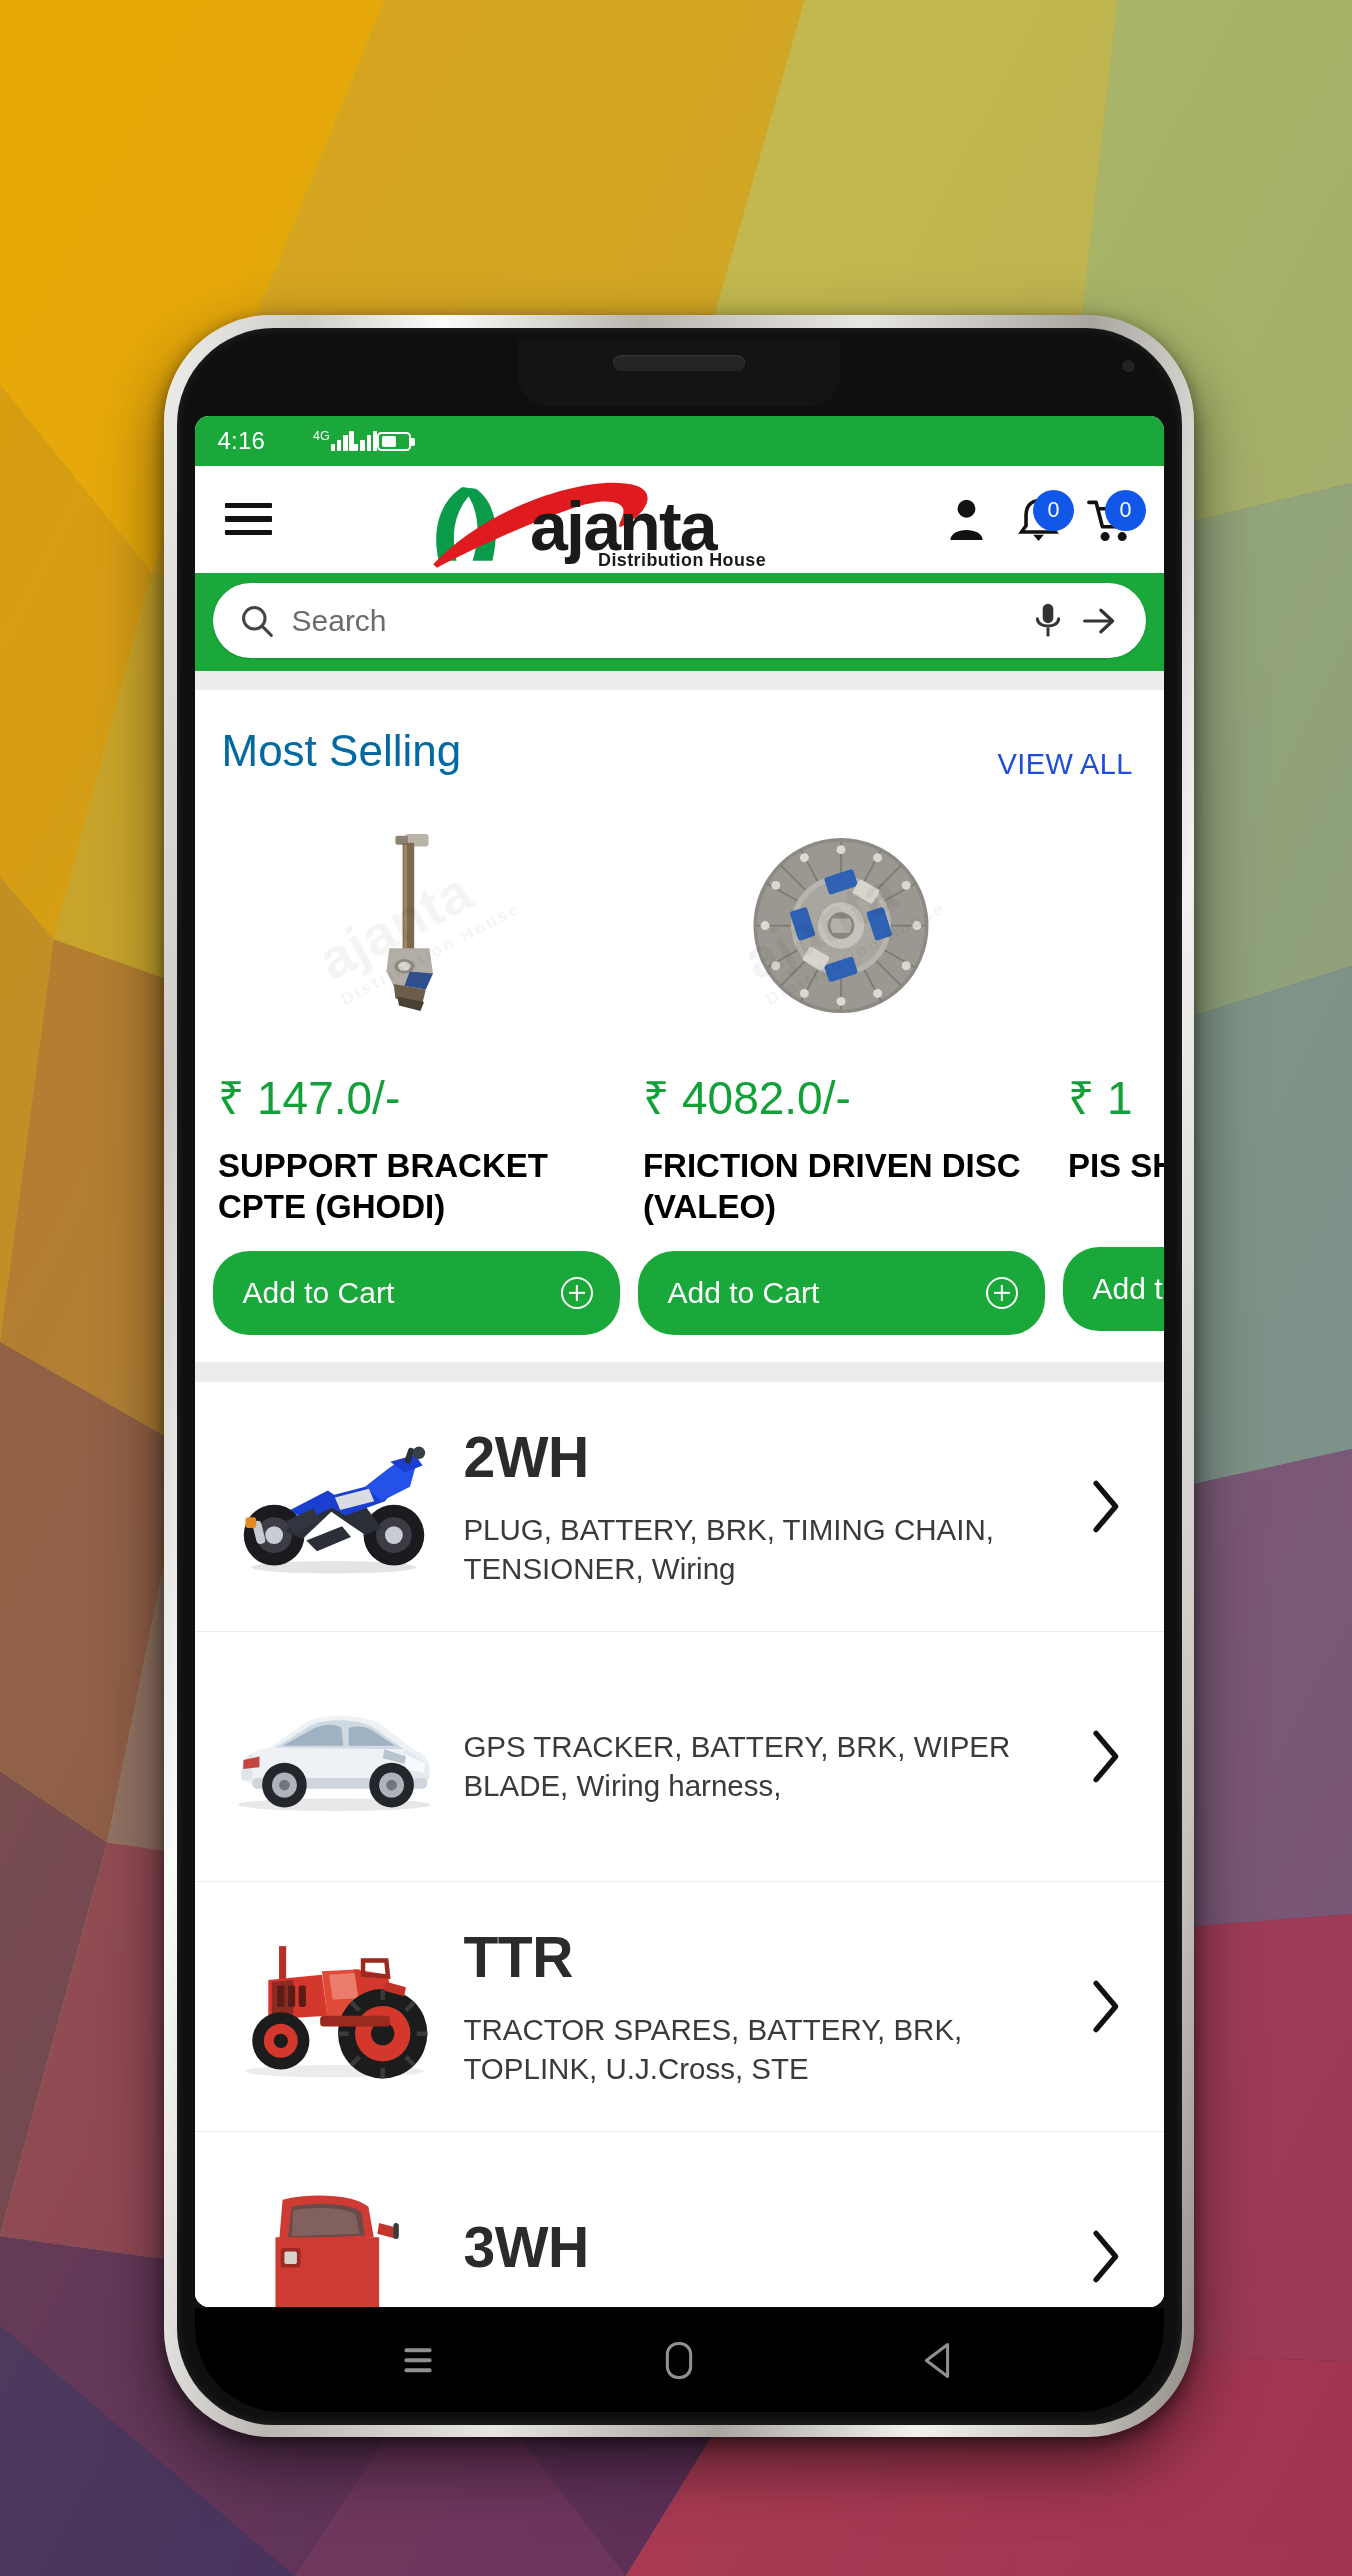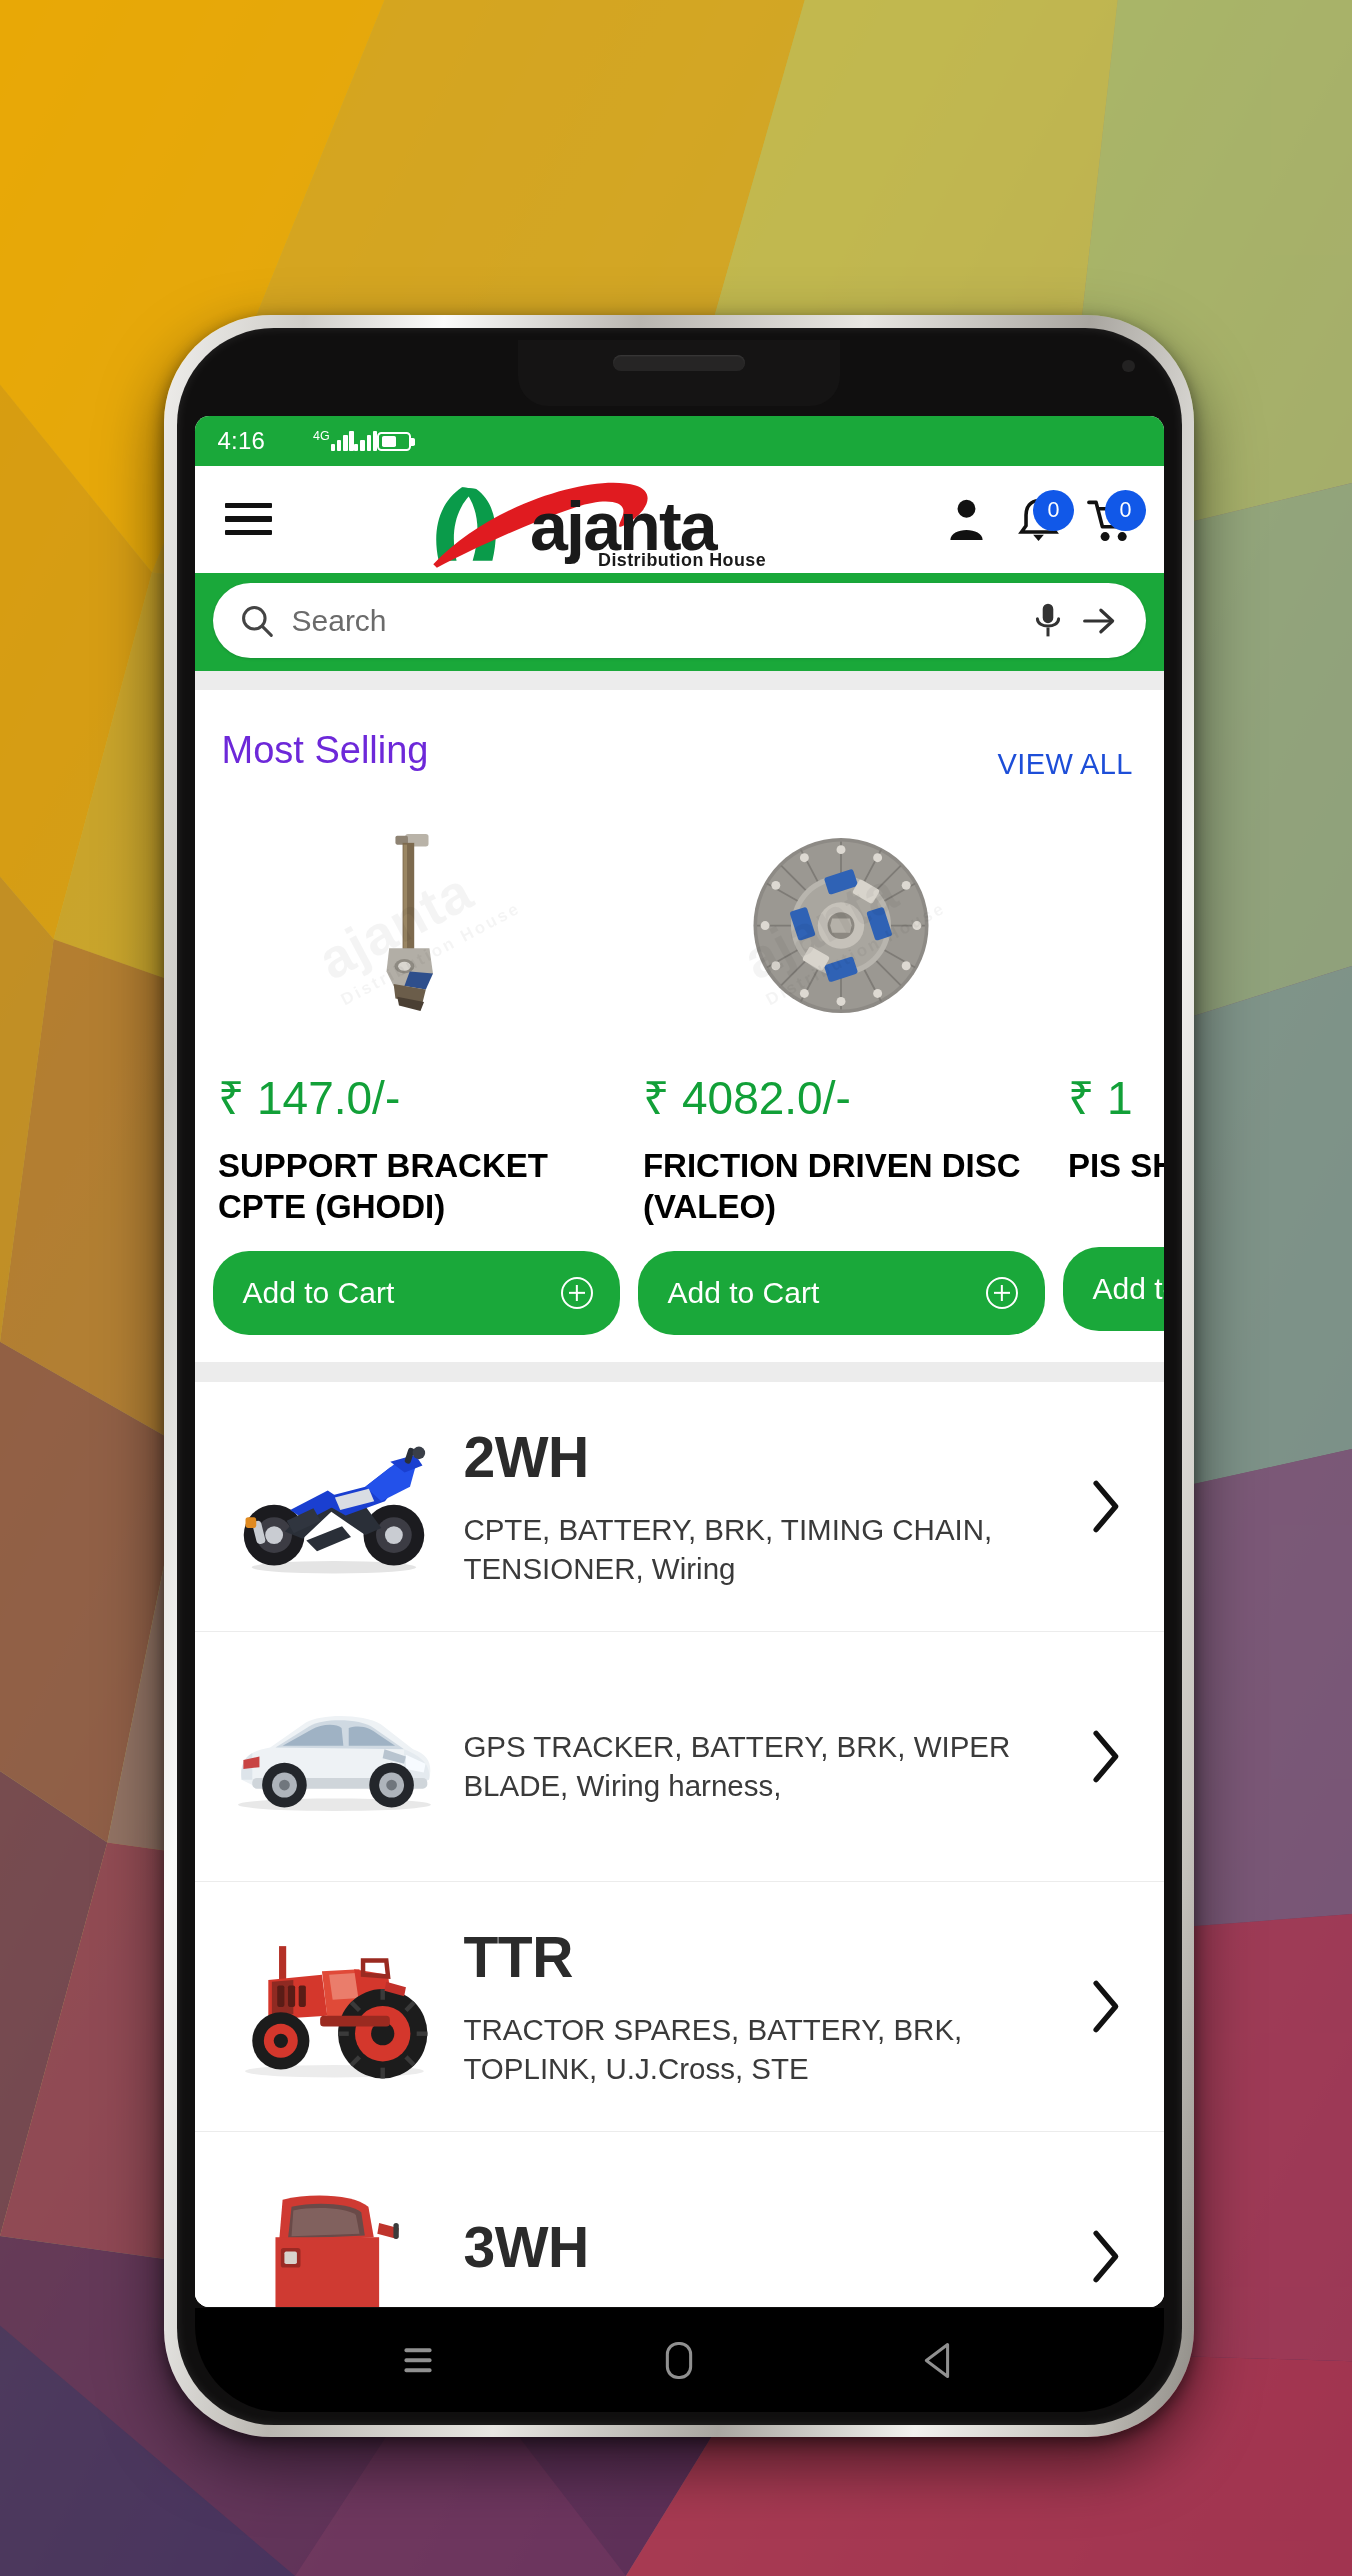--- a/index.html
+++ b/index.html
@@ -115,21 +115,21 @@
   .search-input::placeholder{ color:#6b6b6b; }
 
   
   .scroll{ background:#ececec; height:calc(100% - 50px - 107px - 98px); overflow:hidden; }
 
   .card{ background:#fff; }
   .section-head{
     display:flex; align-items:center; justify-content:space-between;
     padding:30px 27px 9px;
   }
-  .section-title{ font-size:38px; color:#6d28d9; }
+  .section-title{ font-size:44px; color:#0369a1; }
   .view-all{ font-size:29px; color:#1d4ed8; letter-spacing:0.4px; padding-right:3.6px;margin-top:28px; }
 
   .prod-rail{ display:flex; padding:14.3px 18px 27px; gap:18px; }
   .prod{ width:407px; flex:0 0 407px; }
   .prod-img{
     height:242px; display:flex;align-items:center;justify-content:center;
     position:relative; overflow:hidden;
   }
   .prod-img svg{ display:block; }
   .watermark{
@@ -435,21 +435,21 @@
               <rect x="196" y="14" width="7" height="18" rx="3" fill="#2a2f38" transform="rotate(18 199 23)"></rect>
               <circle cx="210" cy="20" r="7" fill="#3a3f48"></circle>
               <path d="M116 70 L154 60 L160 74 L122 84 Z" fill="#d9dde3"></path>
               <path d="M84 118 L124 102 L134 114 L96 130 Z" fill="#2a2f38"></path>
               <rect x="26" y="96" width="10" height="26" rx="4" fill="#c8ccd2" transform="rotate(-14 31 109)"></rect>
               <rect x="16" y="92" width="12" height="12" rx="3" fill="#e08a20"></rect>
             </svg>
           </div>
           <div class="cat-body">
             <div class="cat-title">2WH</div>
-            <div class="cat-desc">CPTE, BATTERY, BRK, TIMING CHAIN, TENSIONER, Wiring</div>
+            <div class="cat-desc">PLUG, BATTERY, BRK, TIMING CHAIN, TENSIONER, Wiring</div>
           </div>
           <div class="chev">
             <svg width="32" height="57" viewBox="0 0 36 64">
               <polyline points="8,6 30,32 8,58" fill="none" stroke="#111" stroke-width="6" stroke-linecap="round" stroke-linejoin="round"></polyline>
             </svg>
           </div>
         </div>
 
         <div class="cat">
           <div class="cat-thumb">

